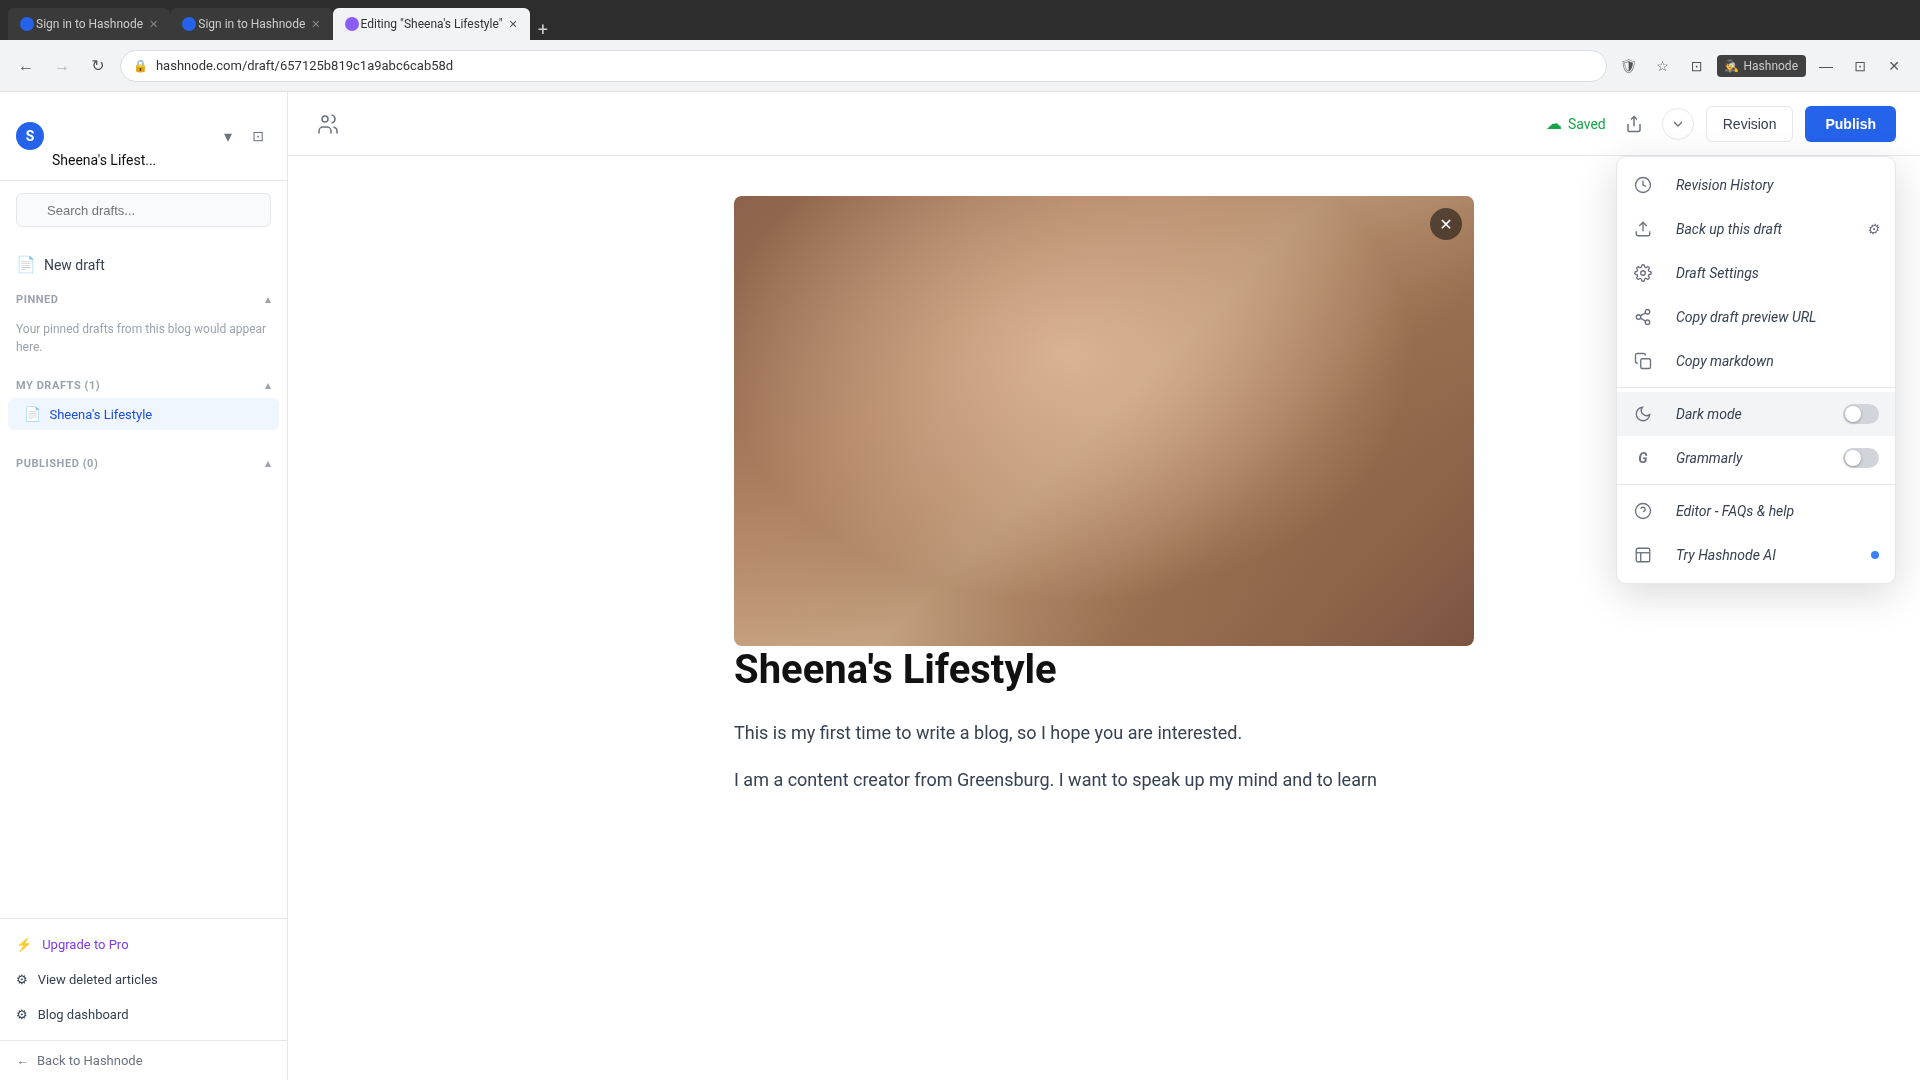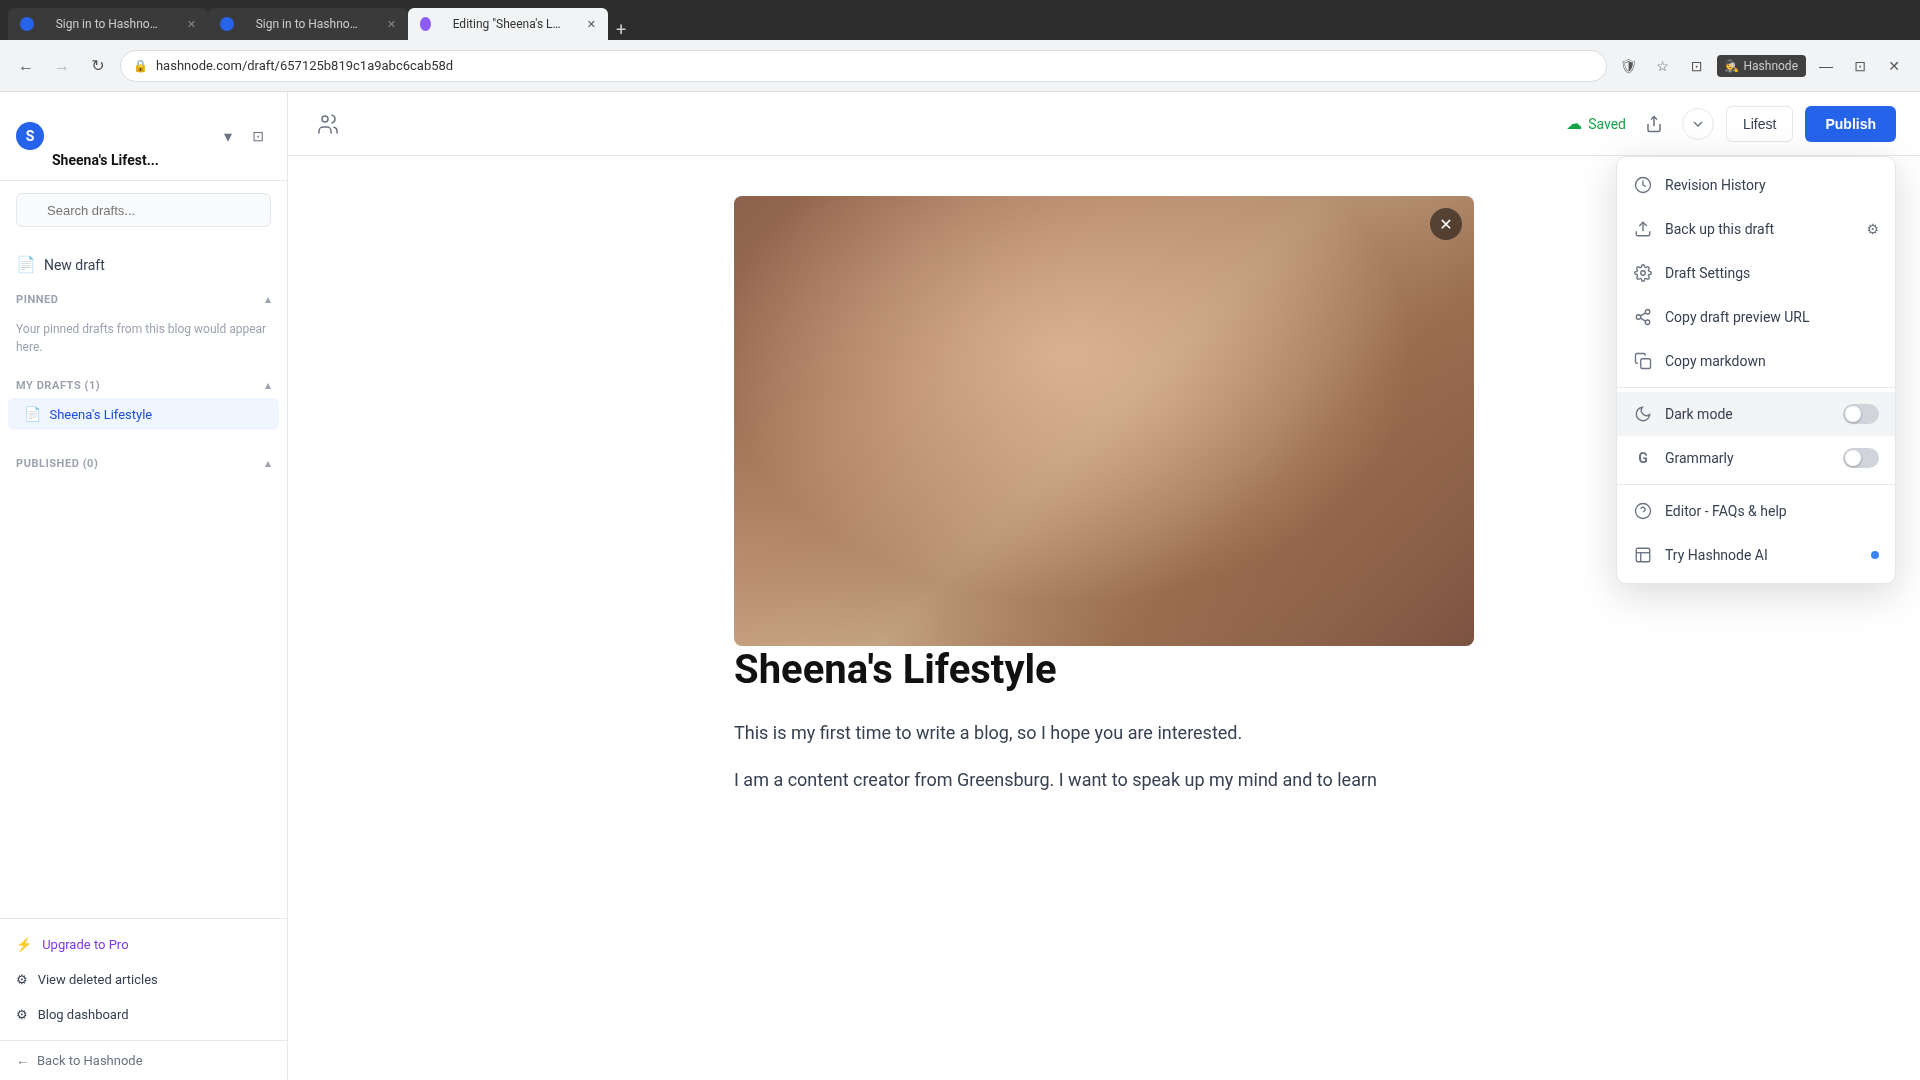--- a/index.html
+++ b/index.html
@@ -1,41 +1,41 @@
 <!DOCTYPE html>
 <html><head>
   <meta charset="utf-8">
   <style>
     * { box-sizing: border-box; margin: 0; padding: 0; }
     body { font-family: -apple-system, BlinkMacSystemFont, 'Segoe UI', Roboto, sans-serif; background: #f9fafb; overflow: hidden; }
 
     
     .browser-chrome { background: #2d2d2d; width: 1920px; height: 40px; display: flex; align-items: center; padding: 0 8px; gap: 8px; }
     .browser-tabs { display: flex; align-items: flex-end; height: 100%; }
-    .browser-tab { display: flex; align-items: center; gap: 22px; padding: 0 12px; height: 32px; border-radius: 6px 6px 0 0; font-size: 12px; color: #ccc; background: #3a3a3a; cursor: pointer; max-width: 200px; }
+    .browser-tab { display: flex; align-items: center; gap: 2px; padding: 0 12px; height: 32px; border-radius: 6px 6px 0 0; font-size: 12px; color: #ccc; background: #3a3a3a; cursor: pointer; max-width: 200px; }
     .browser-tab.active { background: #f1f3f4; color: #333; }
     .browser-tab .tab-favicon { width: 14px; height: 14px; border-radius: 50%; }
     .browser-tab .tab-close { margin-left: 4px; color: #888; font-size: 11px; }
     .tab-new { padding: 0 8px; color: #ccc; font-size: 18px; cursor: pointer; }
 
     .browser-toolbar { background: #f1f3f4; height: 52px; display: flex; align-items: center; padding: 0 12px; gap: 8px; border-bottom: 1px solid #e0e0e0; }
     .nav-btn { width: 28px; height: 28px; border-radius: 50%; border: none; background: transparent; cursor: pointer; display: flex; align-items: center; justify-content: center; color: #555; font-size: 16px; }
     .address-bar { flex: 1; height: 32px; background: #fff; border: 1px solid #dadce0; border-radius: 16px; display: flex; align-items: center; padding: 0 12px; gap: 8px; font-size: 13px; color: #333; max-width: 700px; margin: 0 auto; }
     .address-bar .lock-icon { color: #5f6368; font-size: 12px; }
     .toolbar-right { display: flex; align-items: center; gap: 6px; margin-left: auto; }
     .toolbar-icon-btn { width: 28px; height: 28px; border-radius: 50%; border: none; background: transparent; cursor: pointer; display: flex; align-items: center; justify-content: center; color: #555; font-size: 14px; }
 
     
     .app-layout { display: flex; height: calc(1080px - 92px); background: #fff; }
 
     
     .sidebar { width: 288px; border-right: 1px solid #e5e7eb; display: flex; flex-direction: column; background: #fff; overflow-y: auto; flex-shrink: 0; }
     .sidebar-header { padding: 12px 16px; display: flex; align-items: center; gap: 8px; border-bottom: 1px solid #e5e7eb; }
     .blog-icon { width: 28px; height: 28px; border-radius: 50%; background: #2563eb; display: flex; align-items: center; justify-content: center; color: #fff; font-size: 14px; font-weight: bold; flex-shrink: 0; }
-    .blog-title { font-size: 14px; font-weight: 700; color: #111; flex: 1; overflow: hidden; text-overflow: ellipsis; white-space: nowrap; margin-top: 48px; }
+    .blog-title { font-size: 14px; font-weight: 400; color: #111; flex: 1; overflow: hidden; text-overflow: ellipsis; white-space: nowrap; margin-top: 48px; }
     .sidebar-header-btns { display: flex; gap: 4px; }
     .icon-btn-sm { width: 26px; height: 26px; border-radius: 4px; border: none; background: transparent; cursor: pointer; display: flex; align-items: center; justify-content: center; color: #6b7280; font-size: 13px; }
 
     .sidebar-search { padding: 12px 16px; }
     .search-input { width: 100%; height: 34px; border: 1px solid #e5e7eb; border-radius: 6px; padding: 0 10px 0 30px; font-size: 13px; color: #0369a1; background: #f9fafb; position: relative; outline: none; }
     .search-wrapper { position: relative; }
     .search-icon { position: absolute; left: 10px; top: 50%; transform: translateY(-50%); color: #9ca3af; font-size: 12px; }
 
     .sidebar-content { flex: 1; padding: 8px 0; }
     .new-draft-btn { display: flex; align-items: center; gap: 8px; padding: 8px 16px; cursor: pointer; font-size: 14px; color: #374151; }
@@ -66,21 +66,21 @@
     .people-icon { width: 32px; height: 32px; display: flex; align-items: center; justify-content: center; color: #6b7280; font-size: 20px; cursor: pointer; }
 
     .editor-content { flex: 1; overflow-y: auto; padding: 40px 80px; max-width: 900px; margin: 0 auto; width: 100%; }
     .article-image-placeholder { width: 100%; height: 450px; border-radius: 8px; overflow: hidden; position: relative; }
     .article-title { font-size: 40px; font-weight: 700; color: #111; margin-bottom: 24px; line-height: 1.2; }
     .article-body { font-size: 18px; color: #374151; line-height: 1.7; }
     .article-body p { margin-bottom: 16px; }
 
     
     .dropdown-menu { position: absolute; top: 64px; right: 24px; width: 280px; background: #fff; border: 1px solid #e5e7eb; border-radius: 10px; box-shadow: 0 10px 40px rgba(0,0,0,0.15); z-index: 100; padding: 6px 0; }
-    .menu-item { display: flex; align-items: center; gap: 12px; padding: 12px 16px; cursor: pointer; font-size: 14px; color: #374151; }
+    .menu-item { display: flex; align-items: center; gap: 23px; padding: 12px 16px; cursor: pointer; font-size: 14px; color: #374151; font-style: italic; }
     .menu-item.hovered { background: #f3f4f6; }
     .menu-icon { width: 20px; height: 20px; display: flex; align-items: center; justify-content: center; color: #6b7280; font-size: 16px; flex-shrink: 0; }
     .menu-label { flex: 1; }
     .menu-badge { width: 8px; height: 8px; border-radius: 50%; background: #3b82f6; }
     .menu-toggle { width: 36px; height: 20px; border-radius: 10px; background: #d1d5db; position: relative; cursor: pointer; flex-shrink: 0; }
     .menu-toggle::after { content: ''; position: absolute; width: 16px; height: 16px; border-radius: 50%; background: #fff; top: 2px; left: 2px; transition: left 0.2s; box-shadow: 0 1px 3px rgba(0,0,0,0.3); }
     .menu-divider { height: 1px; background: #e5e7eb; margin: 4px 0; }
 
     
     .image-close-btn { position: absolute; top: 12px; right: 12px; width: 32px; height: 32px; border-radius: 50%; background: rgba(0,0,0,0.5); display: flex; align-items: center; justify-content: center; color: #fff; cursor: pointer; font-size: 16px; z-index: 5; }
@@ -242,21 +242,21 @@
           <line x1="12" y1="2" x2="12" y2="15"></line>
         </svg>
       </button>
 
       <button class="more-btn">
         <svg width="16" height="16" viewBox="0 0 24 24" fill="none" stroke="#6b7280" stroke-width="2">
           <polyline points="6 9 12 15 18 9"></polyline>
         </svg>
       </button>
 
-      <button class="preview-btn">Lifest</button>
+      <button class="preview-btn">Revision</button>
       <button class="publish-btn">Publish</button>
     </div>
 
     <div class="editor-content">
       <div class="article-image-placeholder">
         <div class="woman-photo"></div>
         <div class="image-close-btn">✕</div>
       </div>
       <h1 class="article-title">Sheena's Lifestyle</h1>
       <div class="article-body">

